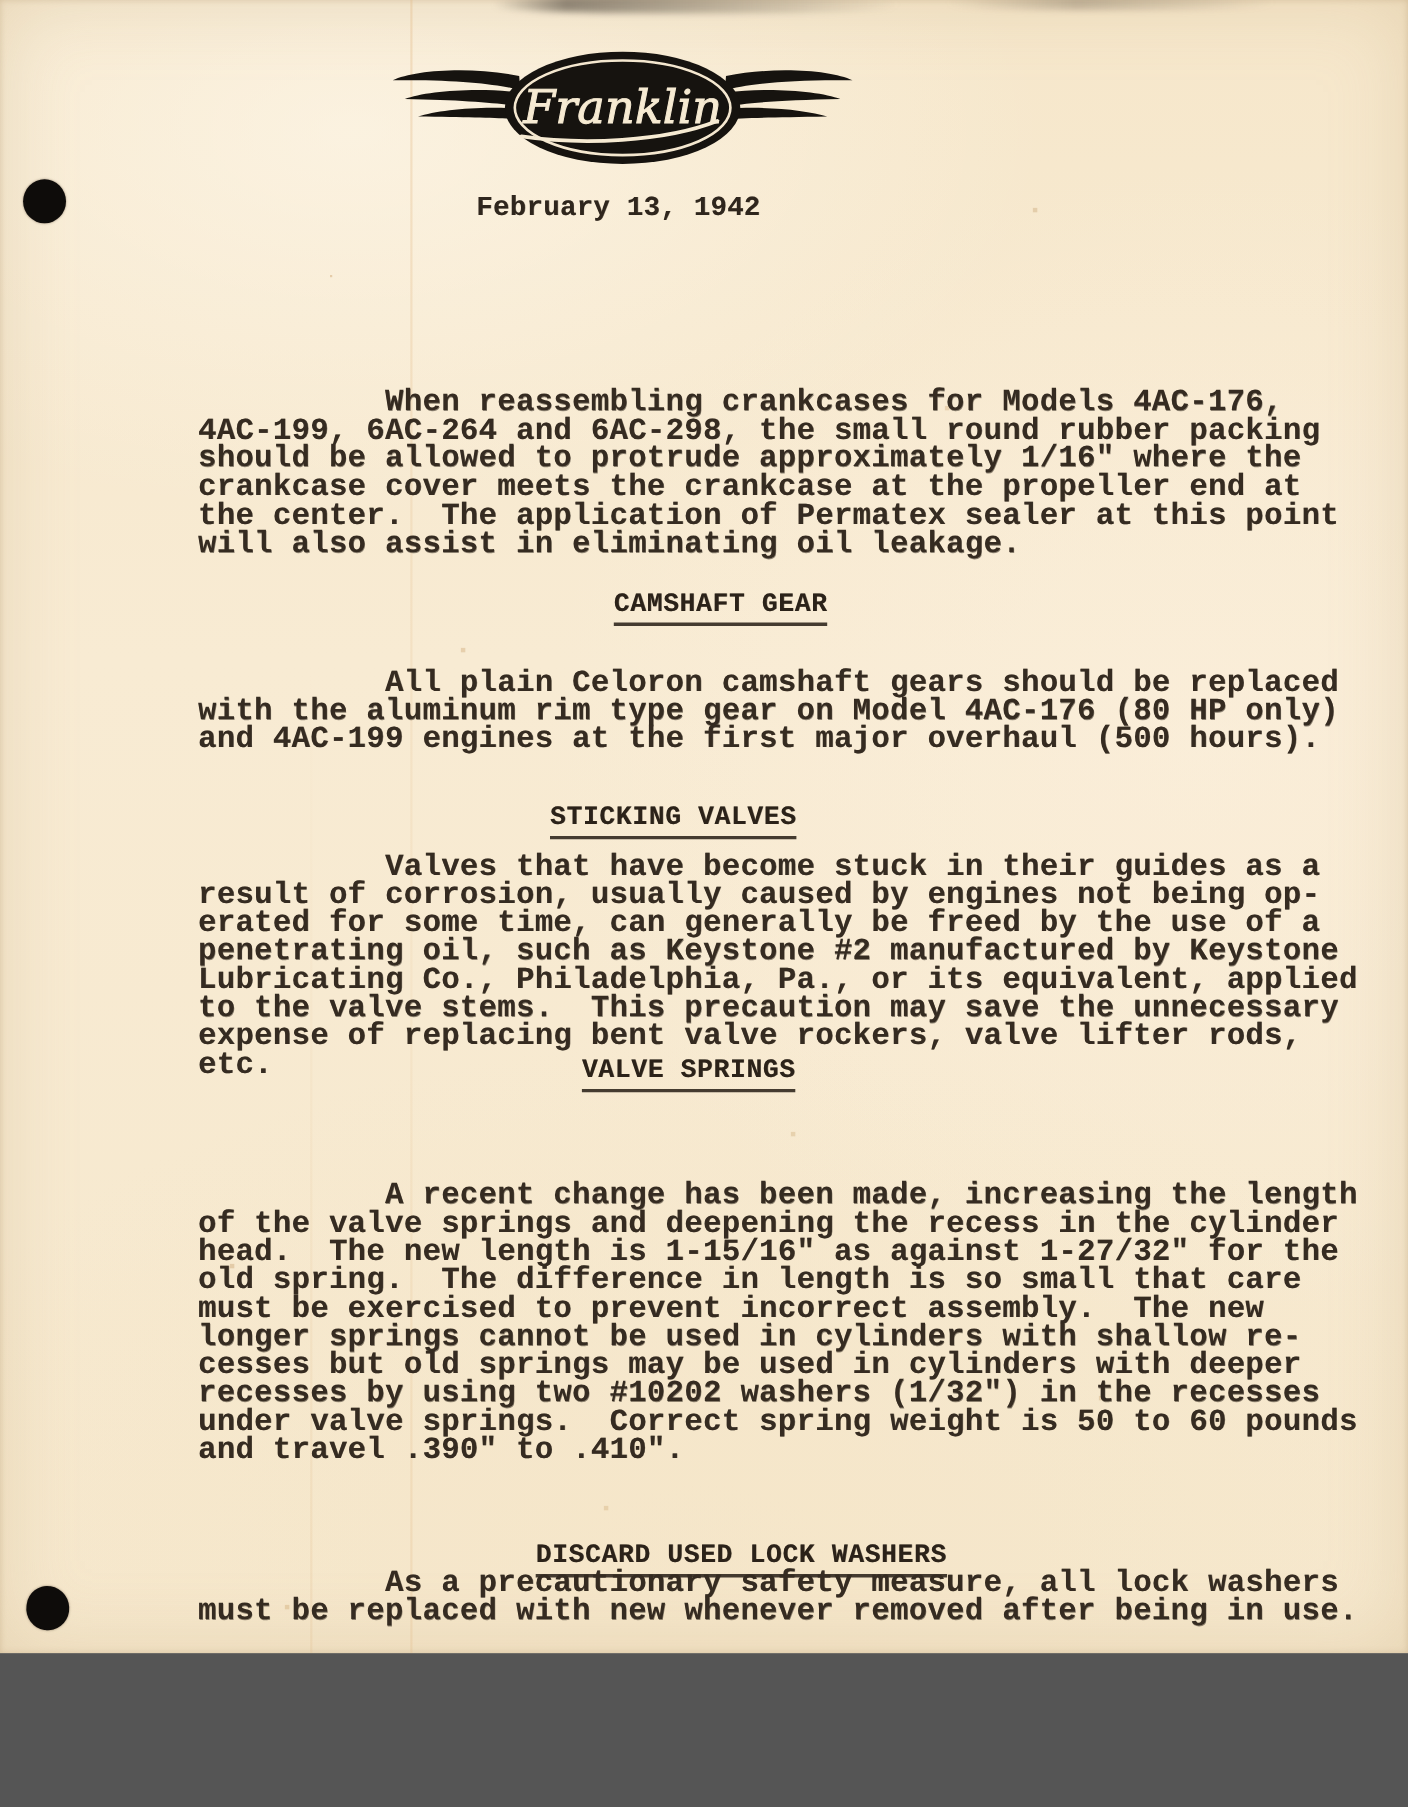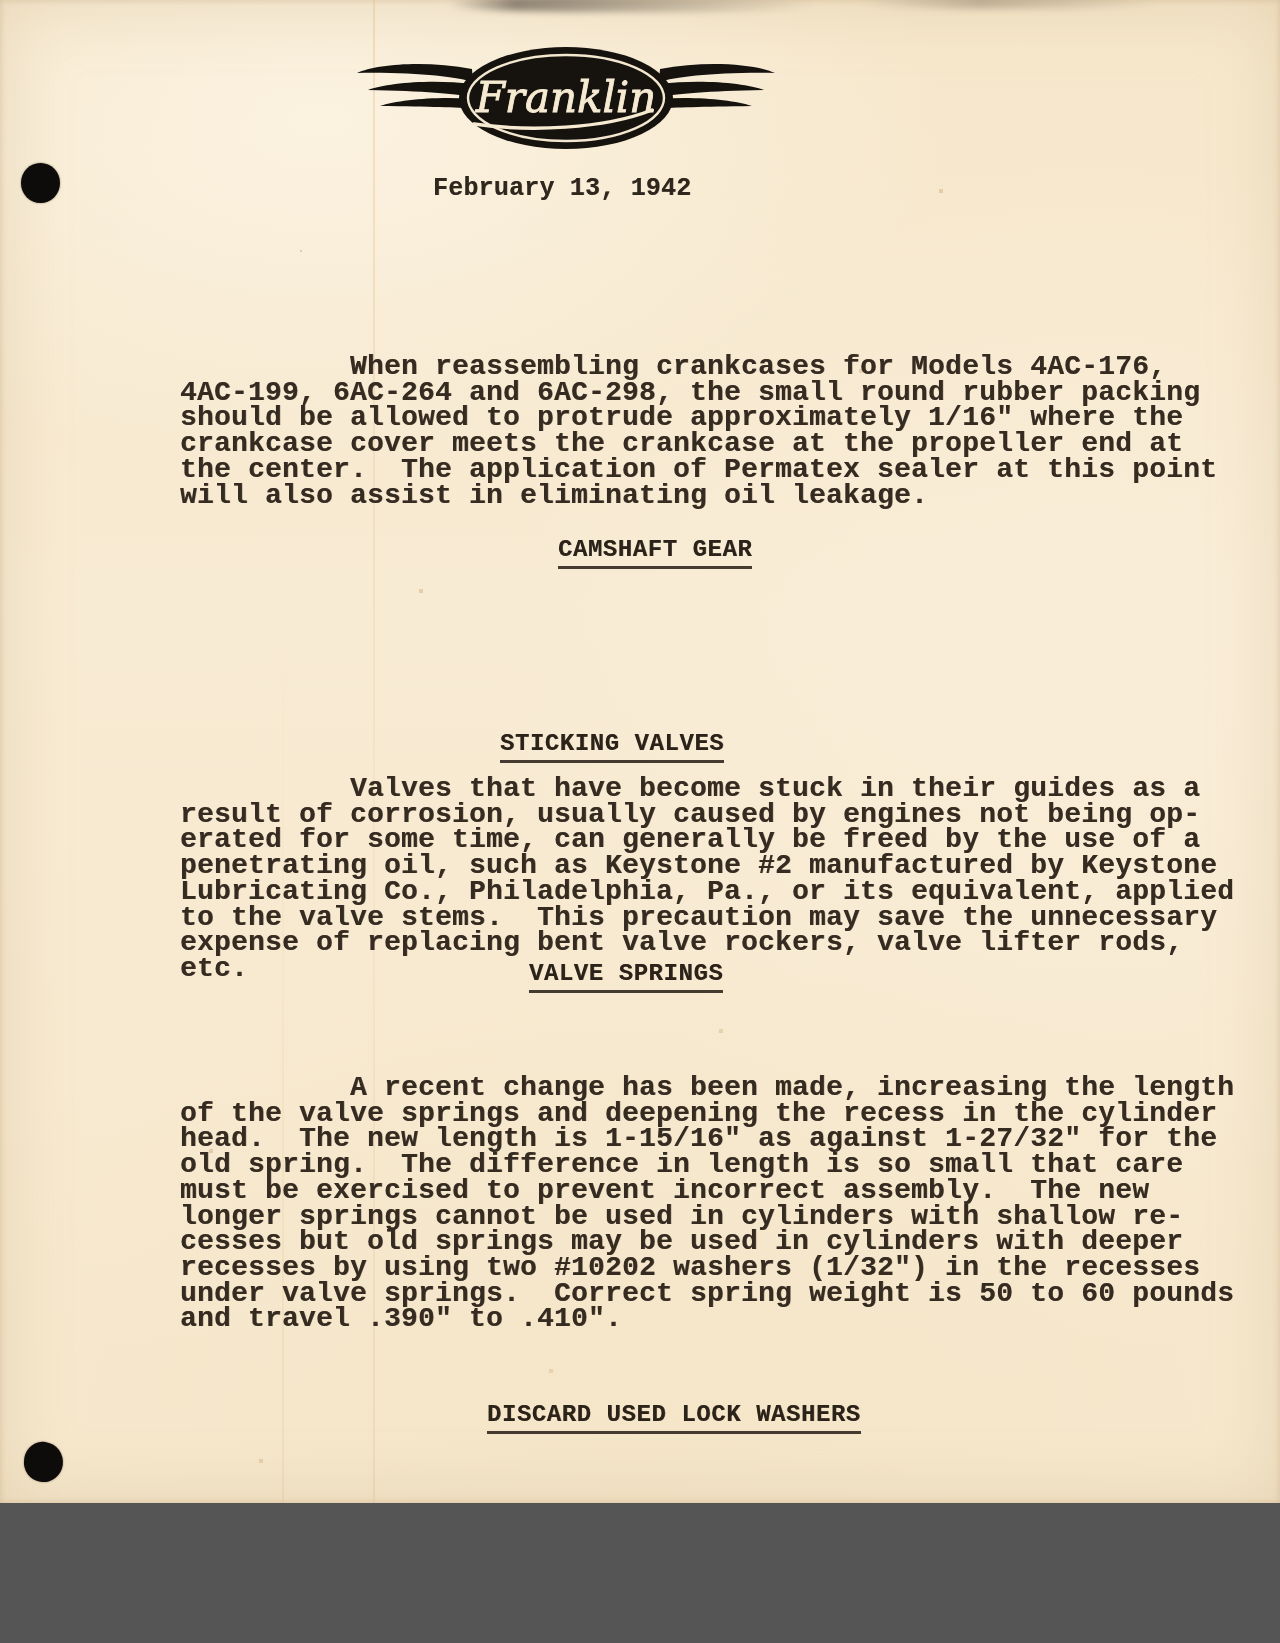--- a/index.html
+++ b/index.html
@@ -80,20 +80,23 @@
   <div class="typed hdr" style="left:433px;top:176px;text-align:center;">February 13, 1942</div>
 
   <div class="typed" style="left:180px;top:354px;">          When reassembling crankcases for Models 4AC-176,
 4AC-199, 6AC-264 and 6AC-298, the small round rubber packing
 should be allowed to protrude approximately 1/16" where the
 crankcase cover meets the crankcase at the propeller end at
 the center.  The application of Permatex sealer at this point
 will also assist in eliminating oil leakage.</div>
 
   <div class="typed heading" style="left:513px;top:537px;margin-left:45px;">CAMSHAFT GEAR</div>
+  <div class="typed" style="left:180px;top:609px;">          All plain Celoron camshaft gears should be replaced
+with the aluminum rim type gear on Model 4AC-176 (80 HP only)
+and 4AC-199 engines at the first major overhaul (500 hours).</div>
 
   <div class="typed heading" style="left:500px;top:731px;">STICKING VALVES</div>
   <div class="typed" style="left:180px;top:776px;">          Valves that have become stuck in their guides as a
 result of corrosion, usually caused by engines not being op-
 erated for some time, can generally be freed by the use of a
 penetrating oil, such as Keystone #2 manufactured by Keystone
 Lubricating Co., Philadelphia, Pa., or its equivalent, applied
 to the valve stems.  This precaution may save the unnecessary
 expense of replacing bent valve rockers, valve lifter rods,
 etc.</div>
@@ -104,14 +107,16 @@
 head.  The new length is 1-15/16" as against 1-27/32" for the
 old spring.  The difference in length is so small that care
 must be exercised to prevent incorrect assembly.  The new
 longer springs cannot be used in cylinders with shallow re-
 cesses but old springs may be used in cylinders with deeper
 recesses by using two #10202 washers (1/32") in the recesses
 under valve springs.  Correct spring weight is 50 to 60 pounds
 and travel .390" to .410".</div>
 
   <div class="typed heading" style="left:487px;top:1402px;text-align:center;">DISCARD USED LOCK WASHERS</div>
+  <div class="typed" style="left:180px;top:1427px;">          As a precautionary safety measure, all lock washers
+must be replaced with new whenever removed after being in use.</div>
 
 </div>
 
 </body></html>

